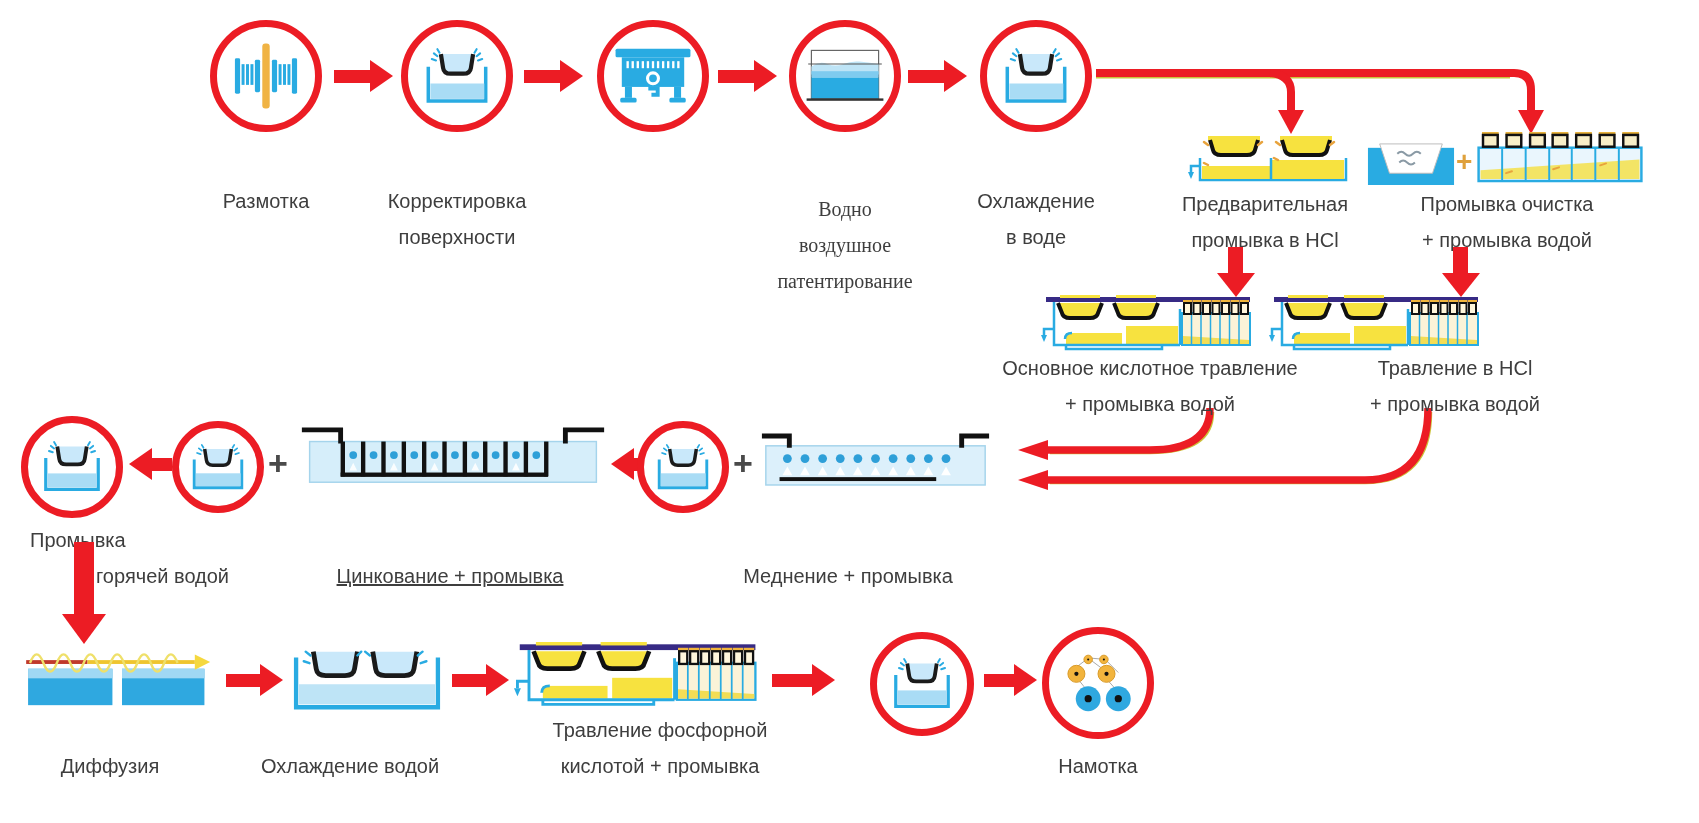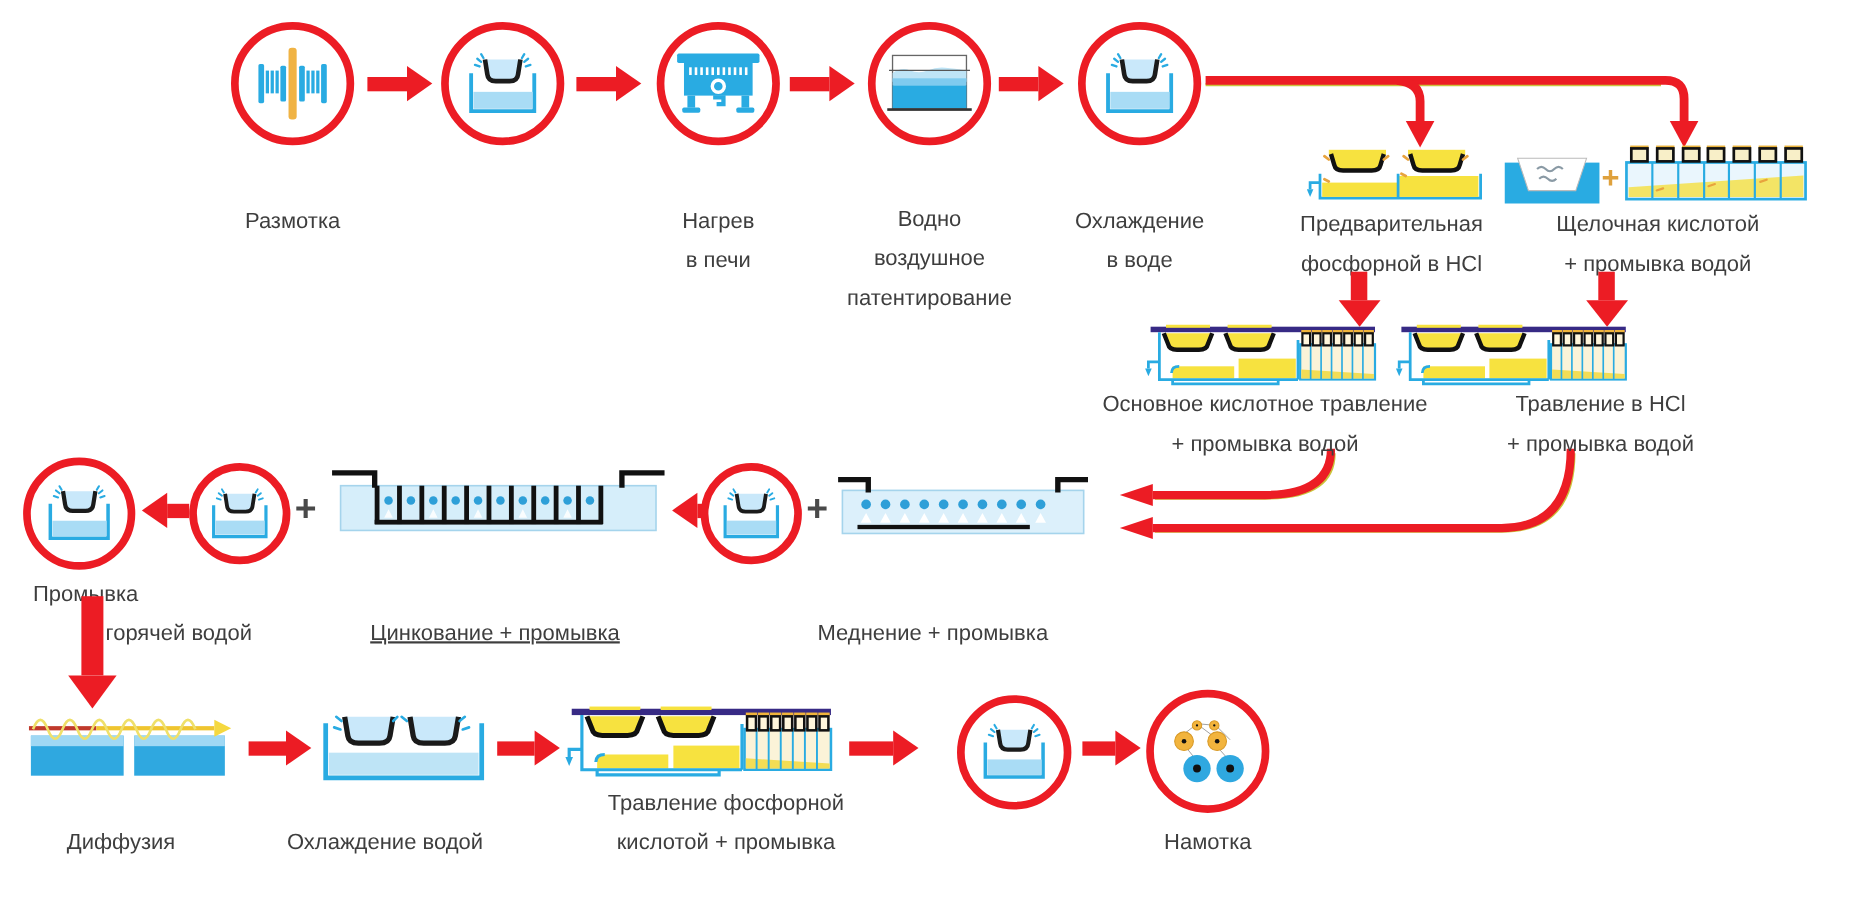--- a/index.html
+++ b/index.html
@@ -390,30 +390,30 @@
       </svg>
   </div>
   <div class="plus orange" style="left:1456px;top:146px;">+</div>
   <div class="icon-abs" style="left:1476px;top:132px;">
     <svg width="168" height="51">
         <use href="#sym-alk-cells"></use>
       </svg>
   </div>
 
   <div class="lbl" style="left:116px;top:183px;width:300px;">Размотка</div>
-  <div class="lbl" style="left:503px;top:183px;width:300px;">Нагрев
-в печи</div>
-  <div class="lbl" style="left:695px;top:181px;width:300px;">Водно
+  <div class="lbl" style="left:307px;top:183px;width:300px;">Корректировка
+поверхности</div>
+  <div class="lbl" style="left:695px;top:191px;width:300px;font-family:Liberation Serif, serif;">Водно
 воздушное
 патентирование</div>
   <div class="lbl" style="left:886px;top:183px;width:300px;">Охлаждение
 в воде</div>
   <div class="lbl" style="left:1115px;top:186px;width:300px;">Предварительная
-фосфорной в HCl</div>
-  <div class="lbl" style="left:1357px;top:186px;width:300px;">Щелочная кислотой
+промывка в HCl</div>
+  <div class="lbl" style="left:1357px;top:186px;width:300px;">Промывка очистка
 + промывка водой</div>
 
   <div class="ad" style="left:1228px;top:247px;height:26px;"></div>
   <div class="ad" style="left:1453px;top:247px;height:26px;"></div>
 
   <div class="icon-abs" style="left:1040px;top:295px;">
     <svg width="215" height="58">
         <use href="#sym-etch"></use>
       </svg>
   </div>

